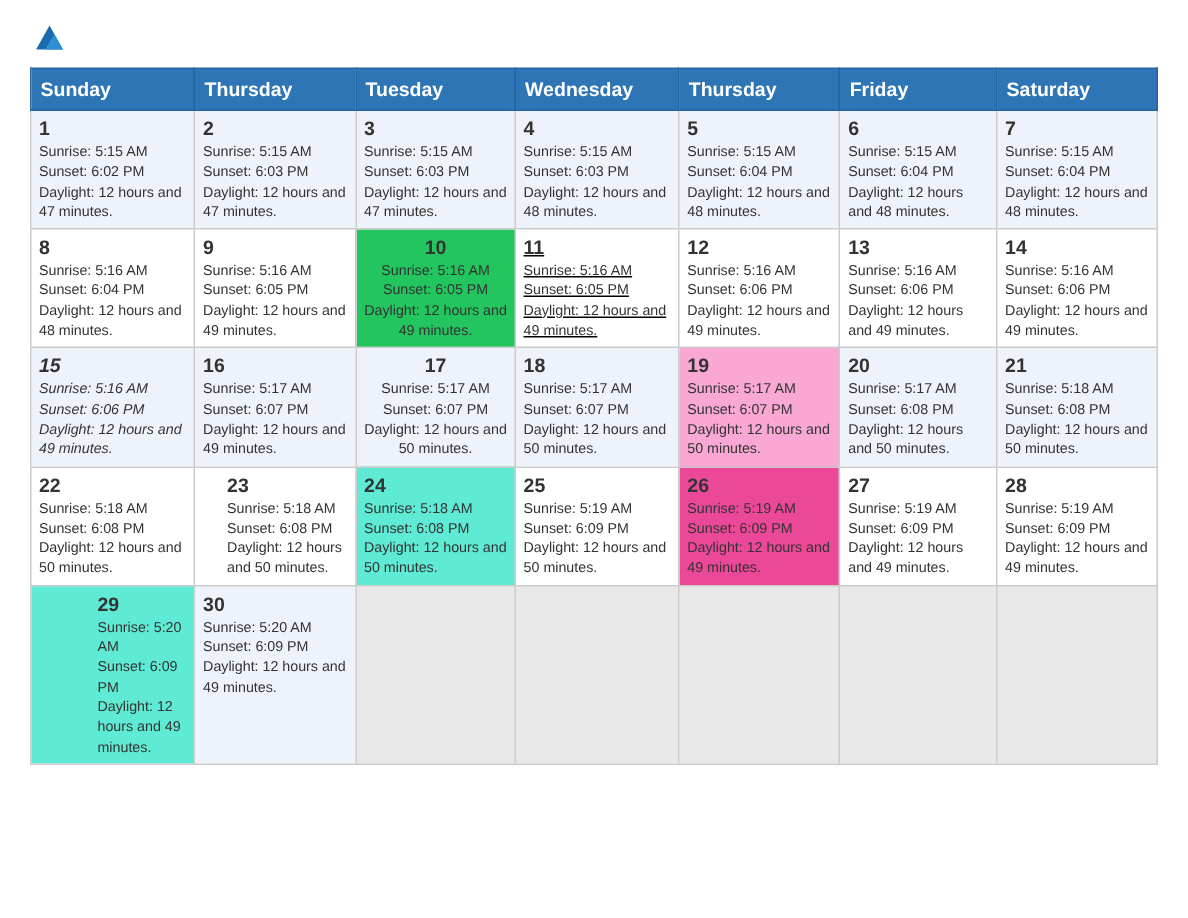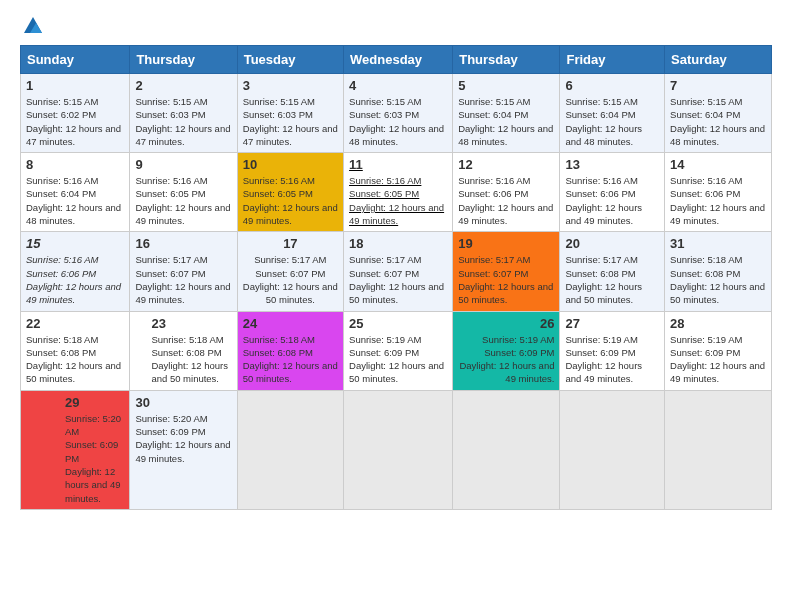--- a/index.html
+++ b/index.html
@@ -156,21 +156,21 @@
         </tr>
         <tr>
           <td style="background-color: rgb(255, 255, 255);">
             <span class="day-number">8</span>
             <div class="day-info">Sunrise: 5:16 AM<br>Sunset: 6:04 PM<br>Daylight: 12 hours and 48 minutes.</div>
           </td>
           <td style="background-color: rgb(255, 255, 255);">
             <span class="day-number">9</span>
             <div class="day-info">Sunrise: 5:16 AM<br>Sunset: 6:05 PM<br>Daylight: 12 hours and 49 minutes.</div>
           </td>
-          <td style="background-color: #eab308;">
+          <td style="background-color: #22c55e; text-align: center;">
             <span class="day-number">10</span>
             <div class="day-info">Sunrise: 5:16 AM<br>Sunset: 6:05 PM<br>Daylight: 12 hours and 49 minutes.</div>
           </td>
           <td style="background-color: rgb(255, 255, 255); text-decoration: underline;">
             <span class="day-number">11</span>
             <div class="day-info">Sunrise: 5:16 AM<br>Sunset: 6:05 PM<br>Daylight: 12 hours and 49 minutes.</div>
           </td>
           <td style="background-color: rgb(255, 255, 255);">
             <span class="day-number">12</span>
             <div class="day-info">Sunrise: 5:16 AM<br>Sunset: 6:06 PM<br>Daylight: 12 hours and 49 minutes.</div>
@@ -194,65 +194,65 @@
             <div class="day-info">Sunrise: 5:17 AM<br>Sunset: 6:07 PM<br>Daylight: 12 hours and 49 minutes.</div>
           </td>
           <td style="background-color: rgb(238, 243, 251); text-align: center;">
             <span class="day-number">17</span>
             <div class="day-info">Sunrise: 5:17 AM<br>Sunset: 6:07 PM<br>Daylight: 12 hours and 50 minutes.</div>
           </td>
           <td style="background-color: rgb(238, 243, 251);">
             <span class="day-number">18</span>
             <div class="day-info">Sunrise: 5:17 AM<br>Sunset: 6:07 PM<br>Daylight: 12 hours and 50 minutes.</div>
           </td>
-          <td style="background-color: #f97316;">
+          <td style="background-color: #f9a8d4;">
             <span class="day-number">19</span>
             <div class="day-info">Sunrise: 5:17 AM<br>Sunset: 6:07 PM<br>Daylight: 12 hours and 50 minutes.</div>
           </td>
           <td style="background-color: rgb(238, 243, 251);">
             <span class="day-number">20</span>
             <div class="day-info">Sunrise: 5:17 AM<br>Sunset: 6:08 PM<br>Daylight: 12 hours and 50 minutes.</div>
           </td>
           <td style="background-color: rgb(238, 243, 251);">
-            <span class="day-number">31</span>
+            <span class="day-number">21</span>
             <div class="day-info">Sunrise: 5:18 AM<br>Sunset: 6:08 PM<br>Daylight: 12 hours and 50 minutes.</div>
           </td>
         </tr>
         <tr>
           <td style="background-color: rgb(255, 255, 255);">
             <span class="day-number">22</span>
             <div class="day-info">Sunrise: 5:18 AM<br>Sunset: 6:08 PM<br>Daylight: 12 hours and 50 minutes.</div>
           </td>
           <td style="background-color: rgb(255, 255, 255); padding-left: 21px;">
             <span class="day-number">23</span>
             <div class="day-info">Sunrise: 5:18 AM<br>Sunset: 6:08 PM<br>Daylight: 12 hours and 50 minutes.</div>
           </td>
-          <td style="background-color: #d946ef; margin-top: 46px;">
+          <td style="background-color: #5eead4; margin-top: 46px;">
             <span class="day-number">24</span>
             <div class="day-info">Sunrise: 5:18 AM<br>Sunset: 6:08 PM<br>Daylight: 12 hours and 50 minutes.</div>
           </td>
           <td style="background-color: rgb(255, 255, 255);">
             <span class="day-number">25</span>
             <div class="day-info">Sunrise: 5:19 AM<br>Sunset: 6:09 PM<br>Daylight: 12 hours and 50 minutes.</div>
           </td>
-          <td style="background-color: #14b8a6; text-align: right;">
+          <td style="background-color: #ec4899;">
             <span class="day-number">26</span>
             <div class="day-info">Sunrise: 5:19 AM<br>Sunset: 6:09 PM<br>Daylight: 12 hours and 49 minutes.</div>
           </td>
           <td style="background-color: rgb(255, 255, 255);">
             <span class="day-number">27</span>
             <div class="day-info">Sunrise: 5:19 AM<br>Sunset: 6:09 PM<br>Daylight: 12 hours and 49 minutes.</div>
           </td>
           <td style="background-color: rgb(255, 255, 255);">
             <span class="day-number">28</span>
             <div class="day-info">Sunrise: 5:19 AM<br>Sunset: 6:09 PM<br>Daylight: 12 hours and 49 minutes.</div>
           </td>
         </tr>
         <tr>
-          <td style="background-color: #ef4444; padding-left: 44px;">
+          <td style="background-color: #5eead4; padding-left: 44px;">
             <span class="day-number">29</span>
             <div class="day-info">Sunrise: 5:20 AM<br>Sunset: 6:09 PM<br>Daylight: 12 hours and 49 minutes.</div>
           </td>
           <td style="background-color: rgb(238, 243, 251);">
             <span class="day-number">30</span>
             <div class="day-info">Sunrise: 5:20 AM<br>Sunset: 6:09 PM<br>Daylight: 12 hours and 49 minutes.</div>
           </td>
           <td class="empty-cell" style="background-color: rgb(224, 224, 224);"></td>
           <td class="empty-cell" style="background-color: rgb(224, 224, 224);"></td>
           <td class="empty-cell" style="background-color: rgb(224, 224, 224);"></td>

